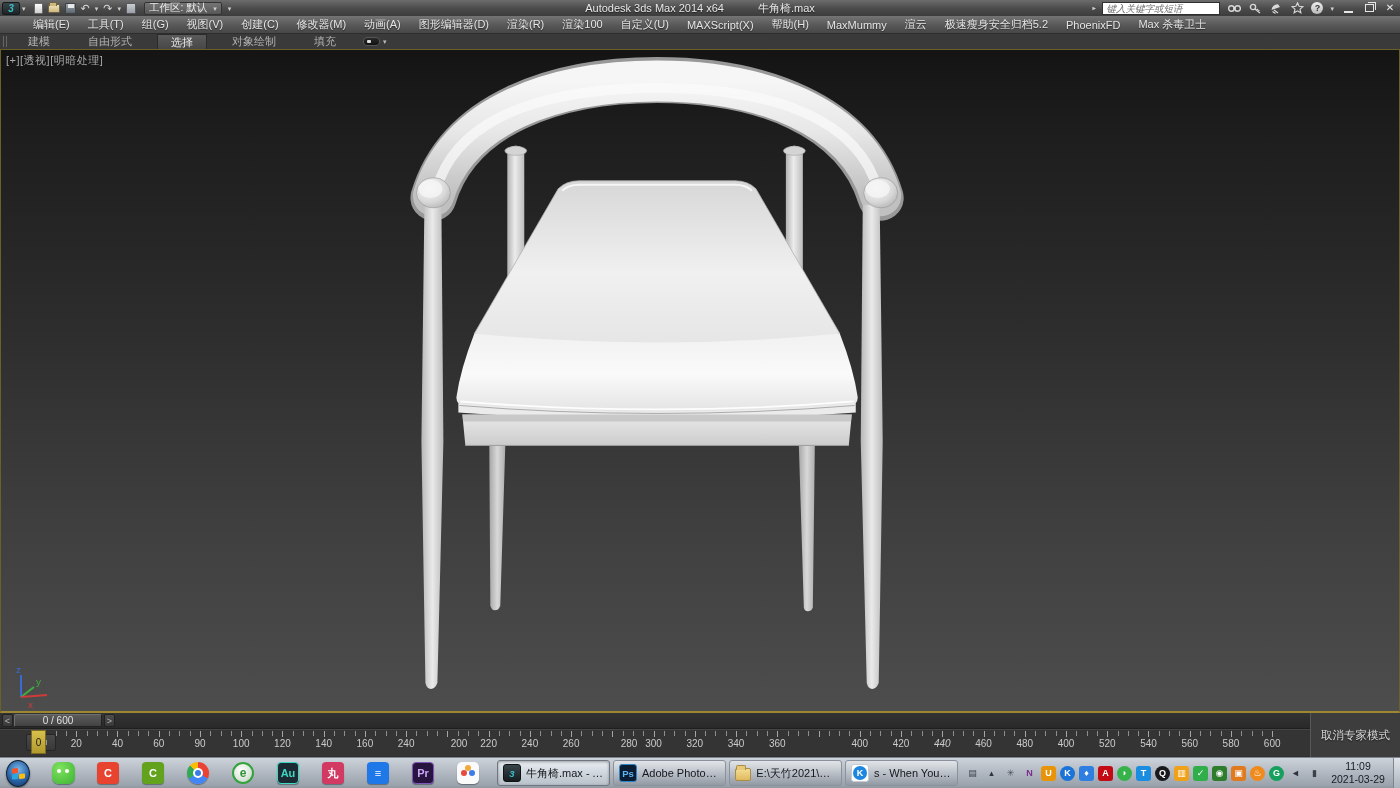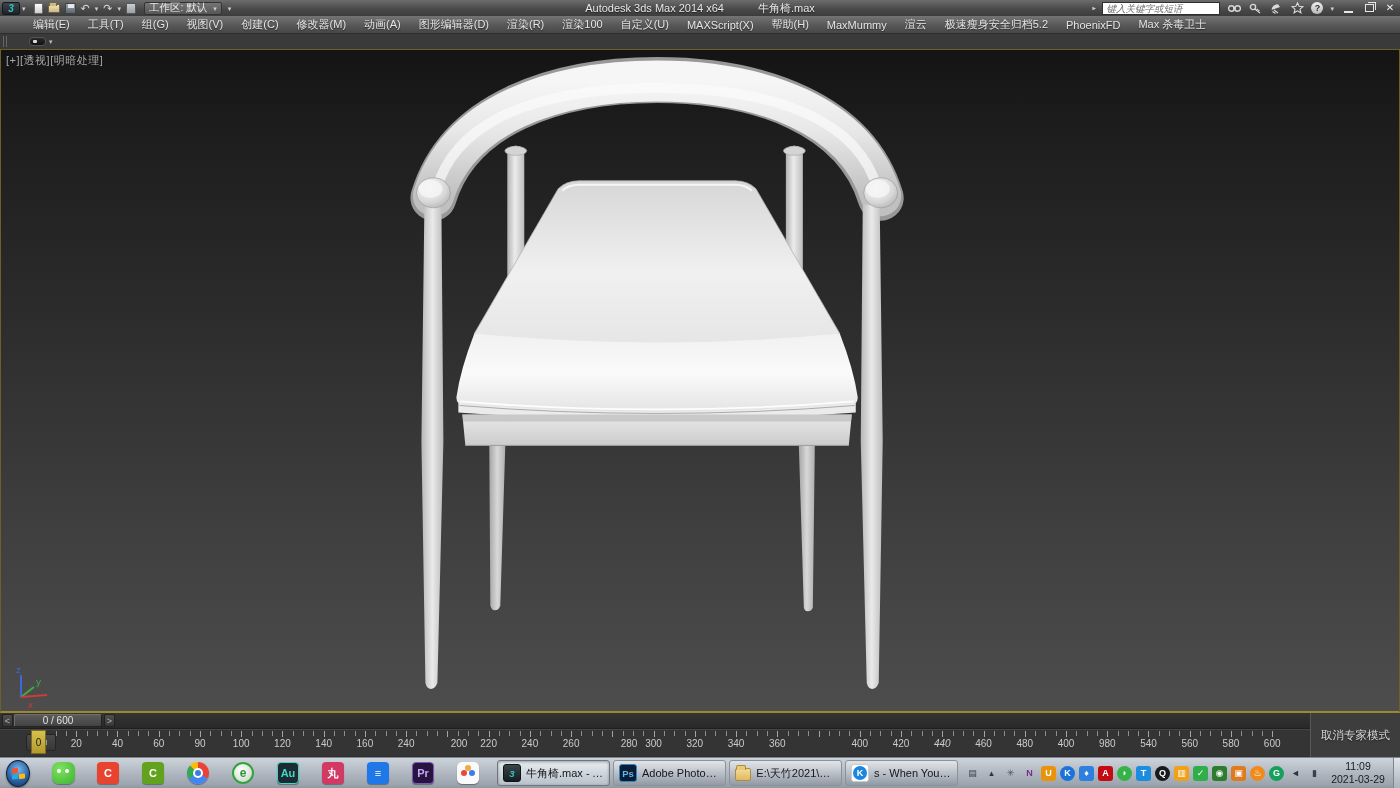--- a/index.html
+++ b/index.html
@@ -207,20 +207,27 @@
     <span class="menu-item">帮助(H)</span>
     <span class="menu-item">MaxMummy</span>
     <span class="menu-item">渲云</span>
     <span class="menu-item">极速瘦身安全归档5.2</span>
     <span class="menu-item">PhoenixFD</span>
     <span class="menu-item">Max 杀毒卫士</span>
   </div>
 
 <div class="ribbon">
   <span class="rib-handle"></span>
+  <span id="ribbon-tabs" style="display:flex;align-items:center;gap:12px">
+      <span class="rib-tab">建模</span>
+      <span class="rib-tab">自由形式</span>
+      <span class="rib-tab active">选择</span>
+      <span class="rib-tab">对象绘制</span>
+      <span class="rib-tab">填充</span>
+    </span>
   <span class="rib-ic"></span>
   <span class="rib-caret">▾</span>
 </div>
 
 <div class="viewport">
   <svg class="vp-svg" viewBox="0 0 1400 662">
     <defs>
       <linearGradient id="g-rail" x1="0" y1="0" x2="0" y2="1">
         <stop offset="0" stop-color="#f6f6f6"></stop>
           <stop offset=".45" stop-color="#e7e7e7"></stop>
@@ -441,21 +448,21 @@
         <div class="tick-label" style="left: 996.76px;">480</div>
         <div class="tick" style="left: 1007.07px;"></div>
         <div class="tick" style="left: 1017.38px;"></div>
         <div class="tick" style="left: 1027.69px;"></div>
         <div class="tick major" style="left: 1038px;"></div>
         <div class="tick-label" style="left: 1038px;">400</div>
         <div class="tick" style="left: 1048.31px;"></div>
         <div class="tick" style="left: 1058.62px;"></div>
         <div class="tick" style="left: 1068.93px;"></div>
         <div class="tick major" style="left: 1079.24px;"></div>
-        <div class="tick-label" style="left: 1079.24px;">980</div>
+        <div class="tick-label" style="left: 1079.24px;">520</div>
         <div class="tick" style="left: 1089.55px;"></div>
         <div class="tick" style="left: 1099.86px;"></div>
         <div class="tick" style="left: 1110.17px;"></div>
         <div class="tick major" style="left: 1120.48px;"></div>
         <div class="tick-label" style="left: 1120.48px;">540</div>
         <div class="tick" style="left: 1130.79px;"></div>
         <div class="tick" style="left: 1141.1px;"></div>
         <div class="tick" style="left: 1151.41px;"></div>
         <div class="tick major" style="left: 1161.72px;"></div>
         <div class="tick-label" style="left: 1161.72px;">560</div>

